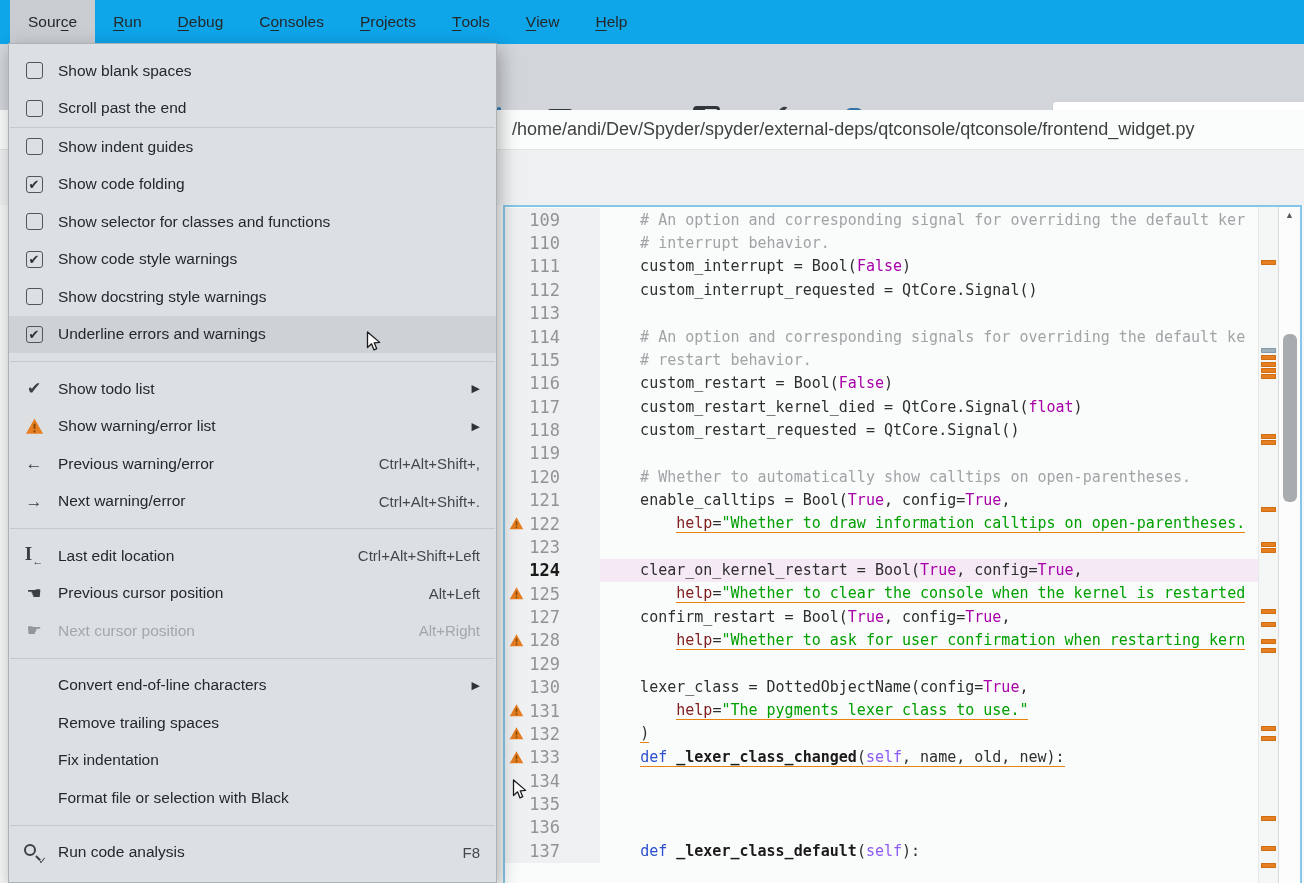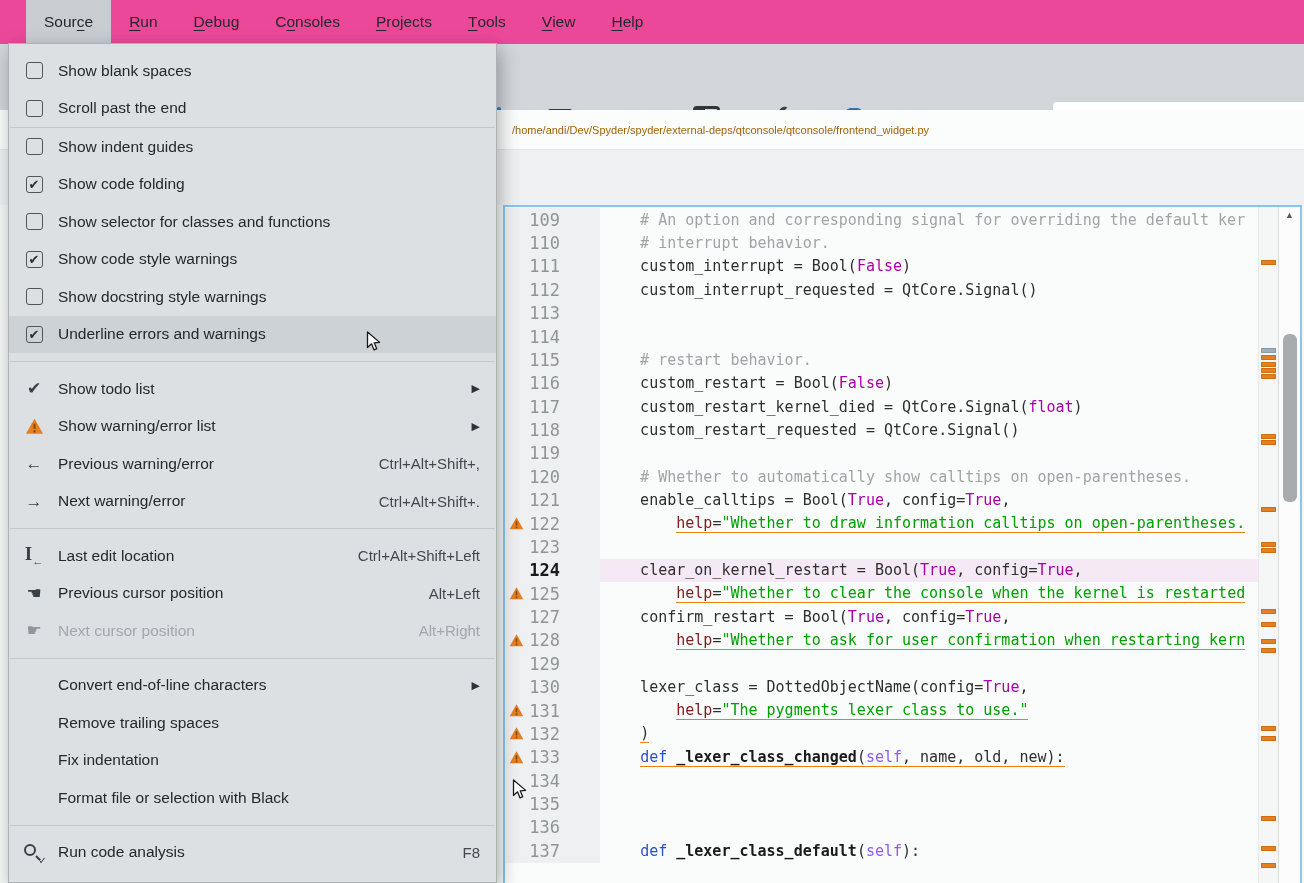--- a/index.html
+++ b/index.html
@@ -5,42 +5,42 @@
   * { margin:0; padding:0; box-sizing:border-box; }
   html,body { background:#888; }
   .screen {
     position:relative; width:1304px; height:883px; overflow:hidden;
     background:#f6f7f7; font-family:"Liberation Sans", sans-serif;
     -webkit-font-smoothing:antialiased;
   }
 
   
   .menubar { position:absolute; left:0; top:0; width:100%; height:44px;
-    background:#ec4899; display:flex; align-items:stretch; padding-left:26px; z-index:30; }
+    background:#0ea5e9; display:flex; align-items:stretch; padding-left:10px; z-index:30; }
   .mb-item { display:flex; align-items:center; padding:0 18px; font-size:15.5px; color:#24282b; cursor:default; }
   .mb-item.active { background:#c9cdd1; }
   .mn-key { text-decoration:underline; text-underline-offset:3px; }
 
   .toolbar { position:absolute; left:0; top:44px; width:100%; height:66px; background:#d2d5d9; z-index:5; }
   .tb-icon { position:absolute; display:flex; align-items:center; justify-content:center; width:38px; height:38px; top:58px; }
   .blue-sliver { position:absolute; left:497px; top:63px; width:4px; height:27px; background:#2e7fc2; border-radius:2px; }
   .rc-box { position:relative; width:28px; height:24px; border:3px solid #31363b; border-radius:5px; }
   .rc-pp { position:absolute; right:-4px; bottom:-6px; display:flex; align-items:center; gap:1.5px; }
   .rc-tri { width:0; height:0; border-left:8px solid #2e7fc2; border-top:5px solid transparent; border-bottom:5px solid transparent; }
   .rc-bar { width:2.6px; height:9px; background:#2e7fc2; }
   .ibeam { font-family:"Liberation Serif", serif; font-size:30px; font-weight:bold; color:#31363b; line-height:1; }
   .ic-max { position:relative; width:27px; height:30px; border:3.5px solid #31363b; border-radius:4px; }
   .ic-max::after { content:""; position:absolute; left:0; top:0; width:9px; height:100%; background:#31363b; }
   .path-input { position:absolute; left:1052px; top:57px; width:270px; height:40px; background:#fff;
     border:1px solid #cfd2d4; border-radius:4px; font-family:"Liberation Sans",sans-serif;
     font-size:15.5px; color:#2b2f32; padding:0 12px; outline:none; }
 
   .crumbbar { position:absolute; left:0; top:110px; width:100%; height:40px; background:#fbfcfc;
     border-bottom:1px solid #e2e4e5; display:flex; align-items:center; z-index:5; }
-  .crumb { margin-left:512px; font-size:11px; color:#a16207;text-align:right; }
+  .crumb { margin-left:512px; font-size:18px; color:#404040;text-align:right; }
 
   
   .tabstrip { position:absolute; left:0; top:150px; width:100%; height:55px; background:#eef0f1; z-index:5; }
   .newfile-btn { position:absolute; left:508px; top:158px; width:40px; height:44px; background:#fff;
     border-radius:4px; display:flex; align-items:center; justify-content:center; box-shadow:0 0 2px rgba(0,0,0,.25); }
   .tabs { position:absolute; left:552px; top:162px; display:flex; gap:6px; height:41px; }
   .tab { display:flex; align-items:center; gap:10px; padding:0 13px; background:#c5c9cc;
     border-radius:5px 5px 0 0; font-size:14.5px; color:#2c3034; position:relative; }
   .tab.first { clip-path:polygon(12px 0, 100% 0, 100% 100%, 0 100%); padding-left:17px; }
   .tab.active { background:#ced2d5; }
@@ -271,20 +271,21 @@
         <div class="ln-row">
           <div class="gutter-cell">
             <span class="lnum">113</span>
           </div>
           <div class="code-cell"></div>
         </div>
         <div class="ln-row">
           <div class="gutter-cell">
             <span class="lnum">114</span>
           </div>
+          <div class="code-cell"><span class="tok t-c">    # An option and corresponding signals for overriding the default ke</span></div>
         </div>
         <div class="ln-row">
           <div class="gutter-cell">
             <span class="lnum">115</span>
           </div>
           <div class="code-cell"><span class="tok t-c">    # restart behavior.</span></div>
         </div>
         <div class="ln-row">
           <div class="gutter-cell">
             <span class="lnum">116</span>

